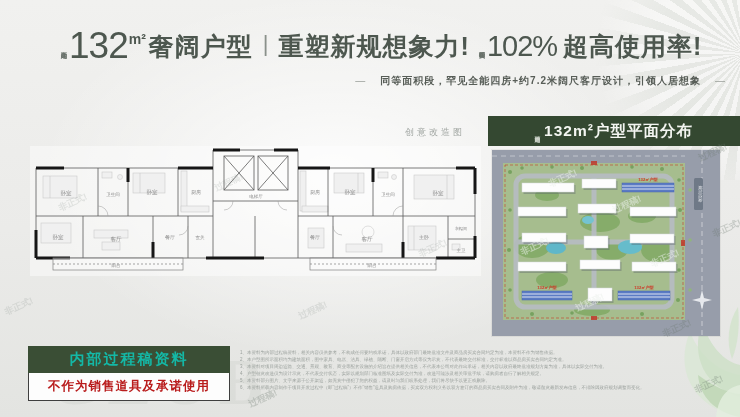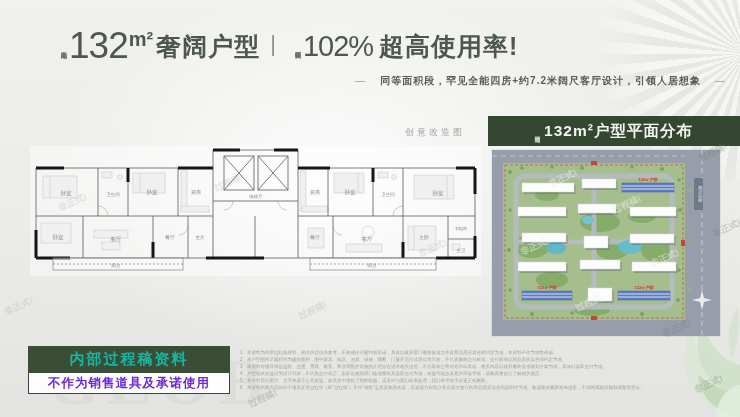--- a/index.html
+++ b/index.html
@@ -25,21 +25,21 @@
   }
   
   .headline { position:absolute; top:25px; left:16px; right:0; text-align:left; color:#4d574f; white-space:nowrap;padding-left:44px; }
   .headline .row { display:inline-flex; align-items:center; }
   .vtext {
     display:inline-block; writing-mode:vertical-rl; text-orientation:upright;
     font-size:6px; line-height:7px; letter-spacing:0px; color:#68716a; font-weight:bold; margin:0 2px -2px 0;
   }
   .bignum { font-size:37px; font-weight:500; letter-spacing:-1px; font-family:"Liberation Sans",sans-serif; }
   .midnum { font-size:29px; font-weight:500; letter-spacing:-1px; }
-  .sup-unit { font-size:20px; font-weight:bold; transform:translateY(-7px); display:inline-block; margin:0 3px 0 1px; }
+  .sup-unit { font-size:14px; font-weight:bold; transform:translateY(-7px); display:inline-block; margin:0 3px 0 1px; }
   .htxt { font-size:25px; font-weight:bold; letter-spacing:1px; }
   .hdiv { font-size:22px; font-weight:200; color:#8a918b; margin:0 10px; transform:translateY(-2px); }
   .subtitle { position:absolute; top:74px; left:0; right:0; text-align:right; font-size:10px; font-weight:bold; color:#575d57; letter-spacing:1px; }
   .subtitle .dash { color:#9aa09a; margin:0 14px; font-weight:normal; }
   
   .plan-caption { position:absolute; left:385px; top:126px; width:100px; text-align:center;
     font-size:9px; color:#a2a7a3; letter-spacing:3px; }
   .floorplan { position:absolute; left:28px; top:146px; width:455px; height:164px; }
   .floorplan text { font-family:"Liberation Sans",sans-serif; fill:#8a8a8a; }
   
@@ -47,22 +47,22 @@
     position:absolute; left:488px; top:116px; width:252px; height:30px; background:#344831;
     color:#f3f5f1; display:flex; align-items:center; justify-content:center;
   }
   .siteplan-header .vtext { color:#cfd6cc; font-size:5.5px; line-height:6px; margin-right:3px; }
   .siteplan-header .t { font-size:15.5px; font-weight:bold; letter-spacing:1px; }
   .siteplan { position:absolute; left:492px; top:150px; width:228px; height:186px; box-shadow:0 0 0 1px rgba(0,0,0,.05); }
   
   .stamp { position:absolute; left:28px; top:346px; width:202px; }
   .stamp .bar1 { height:27px; background:#3a4e35; color:#14b8a6; font-size:15px; font-weight:bold;
     letter-spacing:2px; display:flex; align-items:center; justify-content:center; }
-  .stamp .bar2 { height:21px; background:rgba(255,255,255,.92); border:1px solid #3f3f3f; border-top:none;
-    color:#6d28d9; font-size:12.5px; font-weight:bold; letter-spacing:1px;
+  .stamp .bar2 { height:28px; background:rgba(255,255,255,.92); border:1px solid #3f3f3f; border-top:none;
+    color:#b91c1c; font-size:12.5px; font-weight:bold; letter-spacing:1px;
     display:flex; align-items:center; justify-content:center; }
   
   .disclaimer { position:absolute; left:240px; top:349px; width:486px; color:#9ba19d; }
   .disclaimer div { font-size:4.5px; line-height:7px; white-space:nowrap; overflow:hidden; }
   
   .wm { position:absolute; font-size:9px; font-weight:bold; color:rgba(105,120,110,.30);
     transform:rotate(-24deg); white-space:nowrap; pointer-events:none; }
   .wm.faint { color:rgba(105,120,110,.16); }
   .wm.light { color:rgba(235,240,235,.55); }
 </style>
@@ -83,20 +83,21 @@
 
   <div class="glob-letters">GLOB</div>
 
   <div class="headline">
     <span class="row">
       <span class="vtext">建面约</span>
         <span class="bignum">132</span>
         <span class="sup-unit">m²</span>
         <span class="htxt">奢阔户型</span>
         <span class="hdiv">|</span>
+        <span class="htxt">重塑新规想象力!</span>
         <span style="width:8px"></span>
         <span class="vtext">实得面积</span>
         <span class="midnum">102%</span>
         <span style="width:6px"></span>
         <span class="htxt">超高使用率!</span>
     </span>
   </div>
   <div class="subtitle">
     <span class="dash">—</span><span>同等面积段，罕见全能四房+约7.2米阔尺客厅设计，引领人居想象</span><span class="dash">—</span>
   </div>

